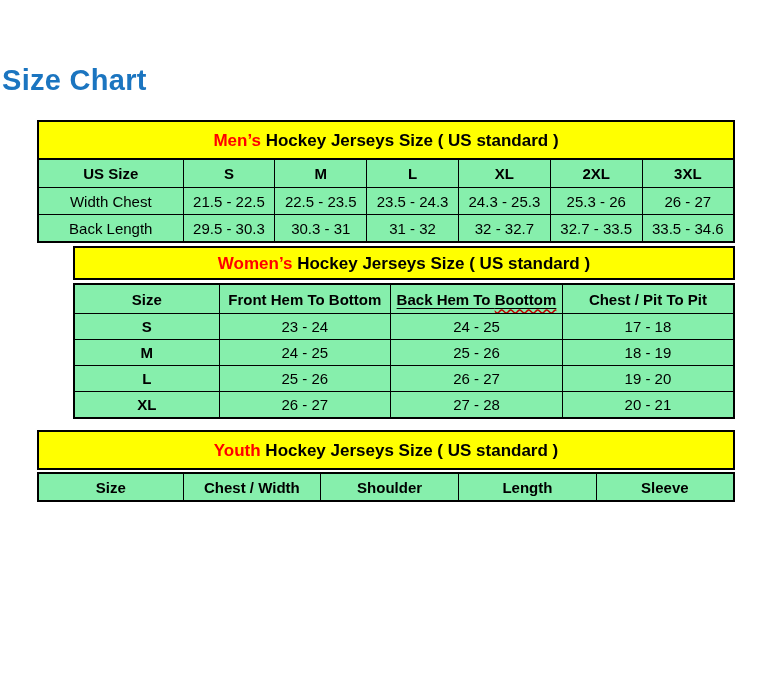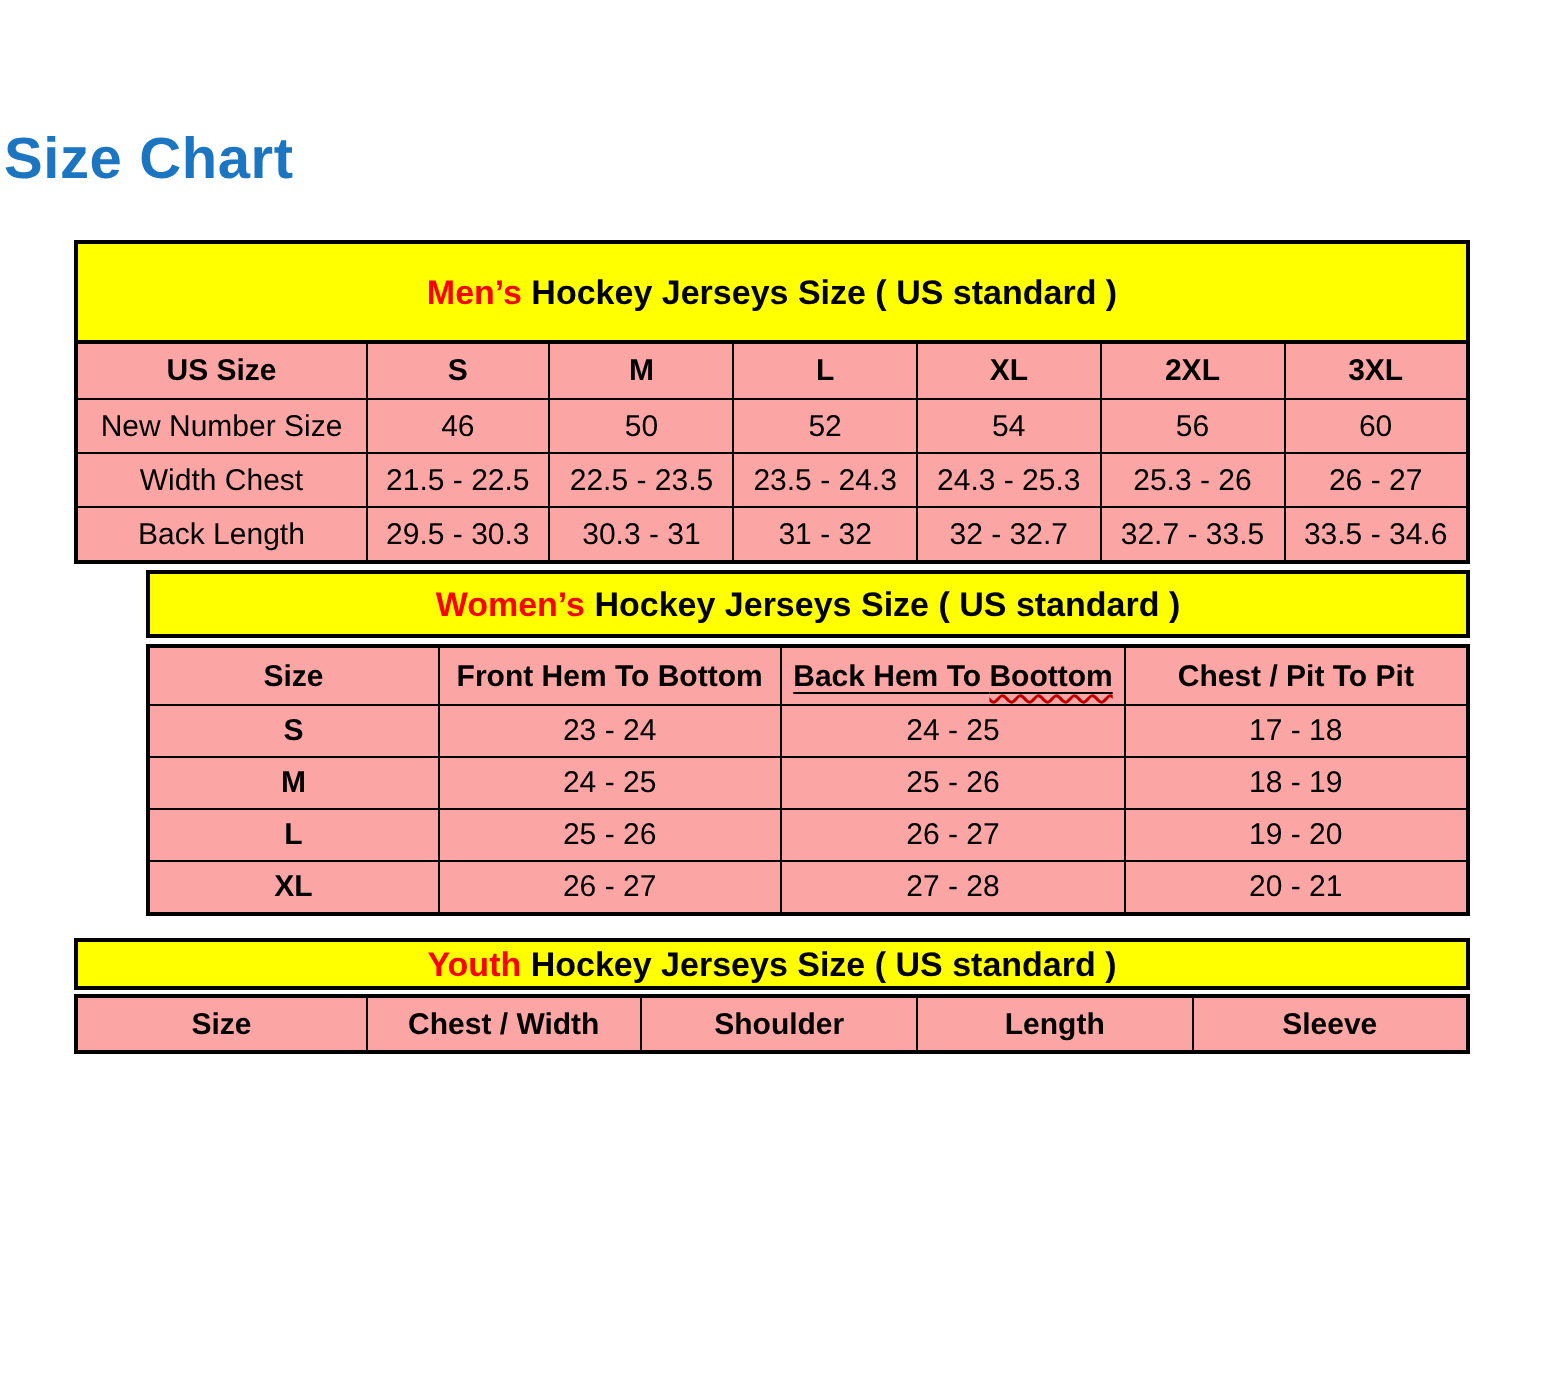--- a/index.html
+++ b/index.html
@@ -21,32 +21,32 @@
 
   .band{
     box-sizing:border-box;
     border:2px solid #000;
     background:#FFFF00;
     display:flex;align-items:center;justify-content:center;
     font-weight:bold;font-size:17px;line-height:1;
   }
   .band .hl{color:#FF0000;white-space:pre;}
   .band .rest{color:#000000;white-space:pre;}
-  .band-men{height:52px;margin-bottom:-2px;}
+  .band-men{height:40px;margin-bottom:-2px;}
   .band-women{height:34px;margin-bottom:3px;}
-  .band-youth{height:26px;margin-bottom:2px;}
+  .band-youth{height:40px;margin-bottom:2px;}
   section.sec-women{margin-top:3px;padding-left:36px;}
   section.sec-youth{margin-top:11px;}
 
   table{
     width:100%;
     border-collapse:collapse;
     table-layout:fixed;
     border:2px solid #000;
-    background:#fca5a5;
+    background:#86efac;
   }
   col.label{width:145px;}
   th,td{
     border:1px solid #000;
     text-align:center;vertical-align:middle;
     padding:0 2px;
     font-size:15px;
     overflow:hidden;white-space:nowrap;
   }
   th{font-weight:bold;}
@@ -97,29 +97,20 @@
               <th>S</th>
               <th>M</th>
               <th>L</th>
               <th>XL</th>
               <th>2XL</th>
               <th>3XL</th>
             </tr>
           </thead>
           <tbody>
             <tr>
-              <td>New Number Size</td>
-              <td>46</td>
-              <td>50</td>
-              <td>52</td>
-              <td>54</td>
-              <td>56</td>
-              <td>60</td>
-            </tr>
-            <tr>
               <td>Width Chest</td>
               <td>21.5 - 22.5</td>
               <td>22.5 - 23.5</td>
               <td>23.5 - 24.3</td>
               <td>24.3 - 25.3</td>
               <td>25.3 - 26</td>
               <td>26 - 27</td>
             </tr>
             <tr>
               <td>Back Length</td>

